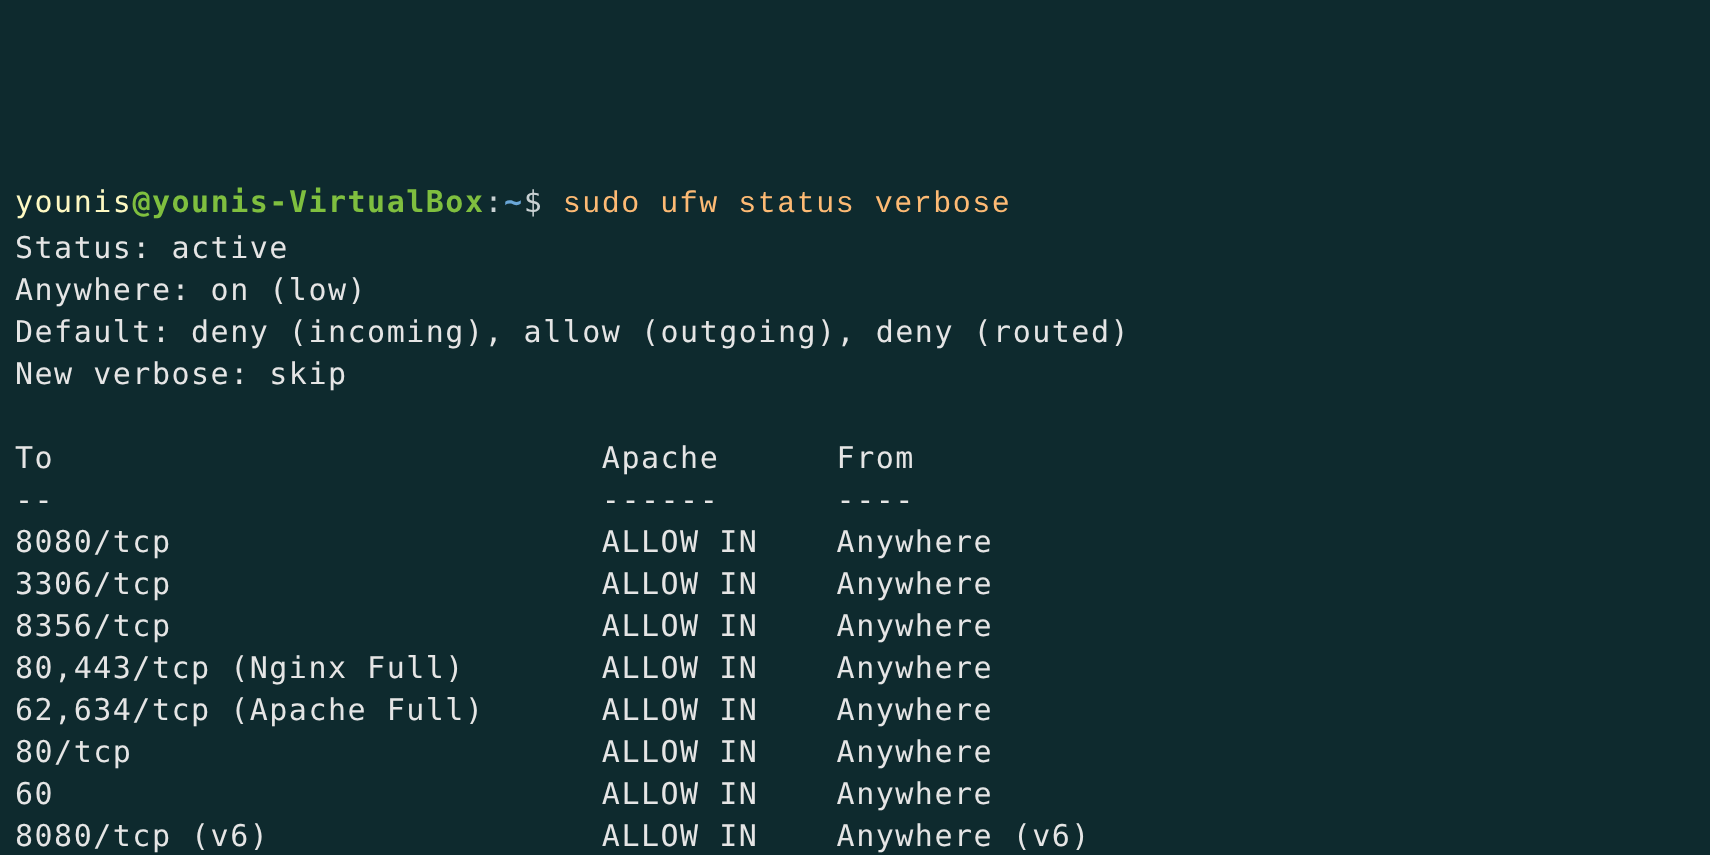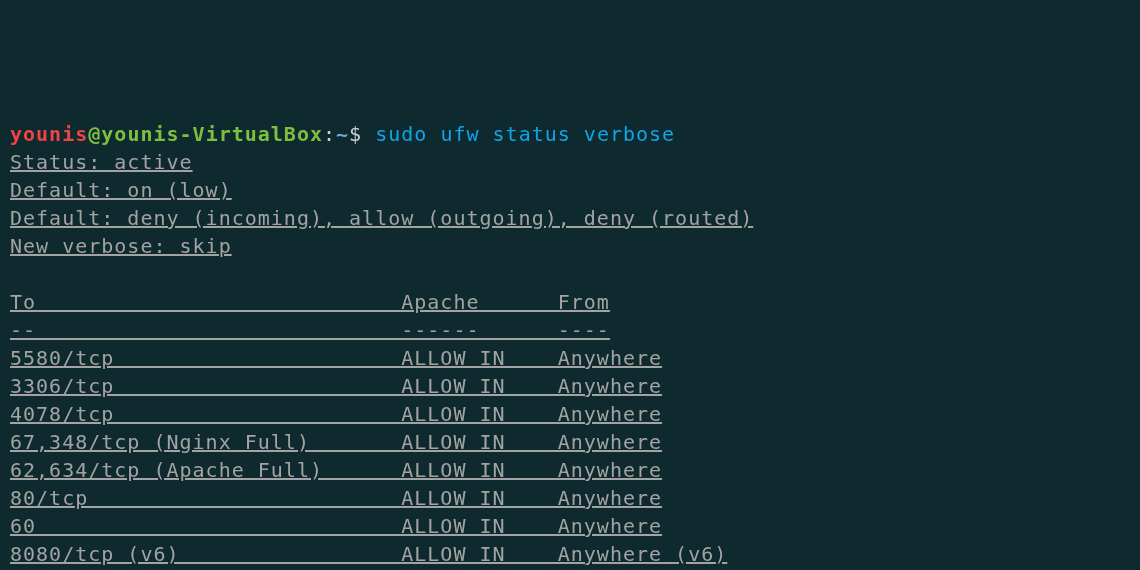--- a/index.html
+++ b/index.html
@@ -9,46 +9,46 @@
     color: #c9d1d3;
     font-family: "DejaVu Sans Mono", "Liberation Mono", "Courier New", monospace;
     font-size: 20px;
     letter-spacing: 1px;
     width: 1140px;
     height: 570px;
     box-sizing: border-box;
     white-space: pre;
     line-height: 1.4;
   }
-  .user { color: #ef4444; font-weight: bold; }
+  .user { color: #fef9c3; font-weight: normal; }
   .host { color: #7fbf3f; font-weight: bold; }
   .at   { color: #7fbf3f; font-weight: bold; }
   .colon{ color: #c9d1d3; }
   .path { color: #6aa7d8; font-weight: bold; }
   .dollar{ color: #c9d1d3; }
-  .cmd  { color: #0ea5e9; }
-  .out  { color: #a3a3a3; text-decoration: underline; }
+  .cmd  { color: #fdba74; font-family: Liberation Mono, monospace; }
+  .out  { color: #e5e5e5; }
 </style>
 </head>
 <body>
 
 
 
 <span><span class="user">younis</span><span class="at">@</span><span class="host">younis-VirtualBox</span><span class="colon">:</span><span class="path">~</span><span class="dollar">$ </span><span class="cmd">sudo ufw status verbose</span></span>
 <span class="out">Status: active</span>
-<span class="out">Default: on (low)</span>
+<span class="out">Anywhere: on (low)</span>
 <span class="out">Default: deny (incoming), allow (outgoing), deny (routed)</span>
 <span class="out">New verbose: skip</span>
 
 <span class="out" id="rules-header">To                            Apache      From</span>
 <span class="out" id="rules-divider">--                            ------      ----</span>
-<div id="rules-body"><span class="out">5580/tcp                      ALLOW IN    Anywhere</span>
+<div id="rules-body"><span class="out">8080/tcp                      ALLOW IN    Anywhere</span>
 <span class="out">3306/tcp                      ALLOW IN    Anywhere</span>
-<span class="out">4078/tcp                      ALLOW IN    Anywhere</span>
-<span class="out">67,348/tcp (Nginx Full)       ALLOW IN    Anywhere</span>
+<span class="out">8356/tcp                      ALLOW IN    Anywhere</span>
+<span class="out">80,443/tcp (Nginx Full)       ALLOW IN    Anywhere</span>
 <span class="out">62,634/tcp (Apache Full)      ALLOW IN    Anywhere</span>
 <span class="out">80/tcp                        ALLOW IN    Anywhere</span>
 <span class="out">60                            ALLOW IN    Anywhere</span>
 <span class="out">8080/tcp (v6)                 ALLOW IN    Anywhere (v6)</span>
 
 
 
 </div>
 
 

